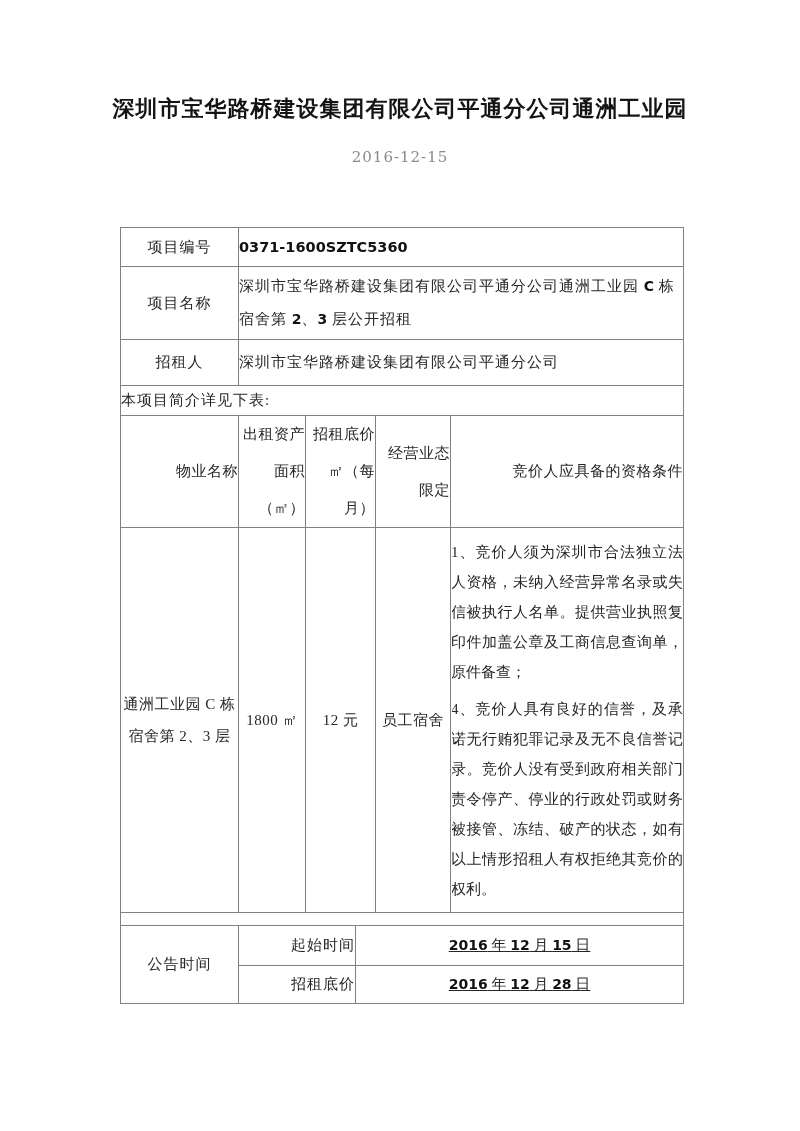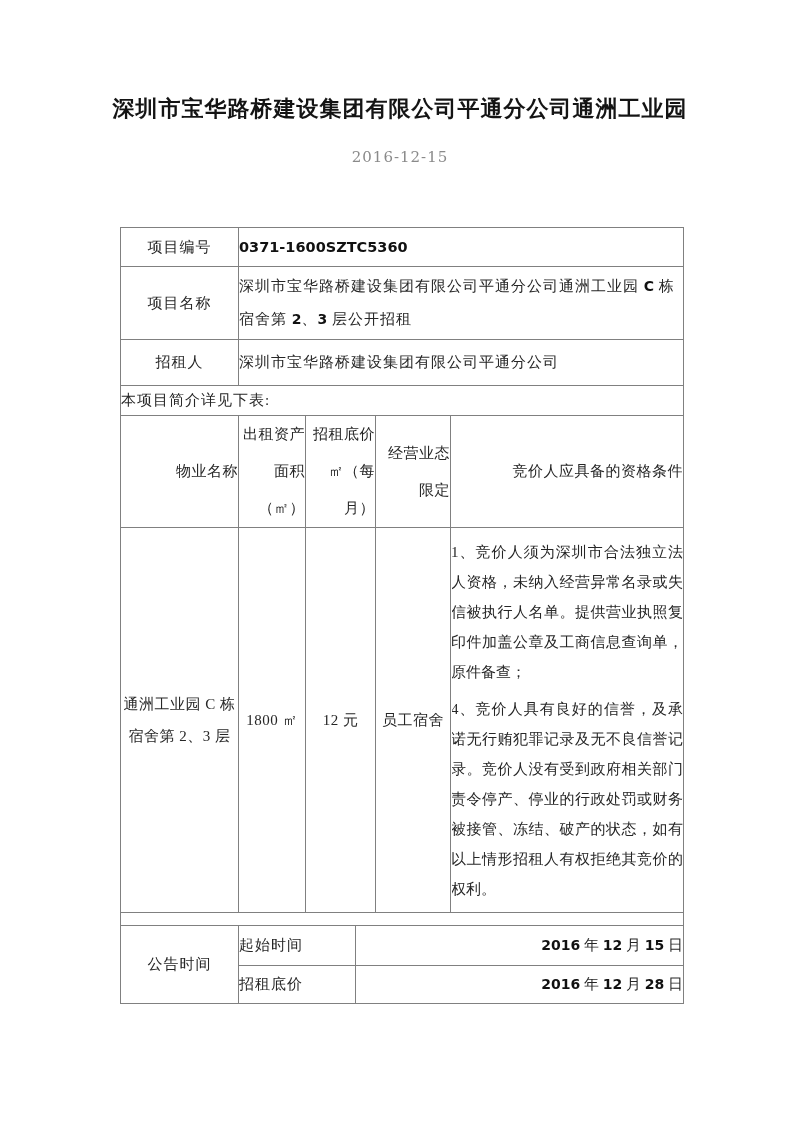--- a/index.html
+++ b/index.html
@@ -97,27 +97,28 @@
   }
   td.qual-cell p {
     margin: 0 0 7px 0;
     text-align: justify;
     text-justify: inter-ideograph;
     line-height: 30px;
     font-size: 15px;
   }
   td.qual-cell p:last-child { margin-bottom: 0; }
   td.time-label-cell {
-    text-align: left;
-    padding-left: 8px;
-    letter-spacing: 1px;
-  }
-  td.date-cell {
     text-align: right;
     padding-left: 8px;
+    letter-spacing: 1px;
+  }
+  td.date-cell {
+    text-align: center;
+    padding-left: 8px;
+    text-decoration: underline;
   }
   .block { display: block; }
 </style>
 </head>
 <body>
 
 <div class="page">
 
   <div class="doc-title">
     <span class="block">深圳市宝华路桥建设集团有限公司平通分公司通洲工业园</span>

